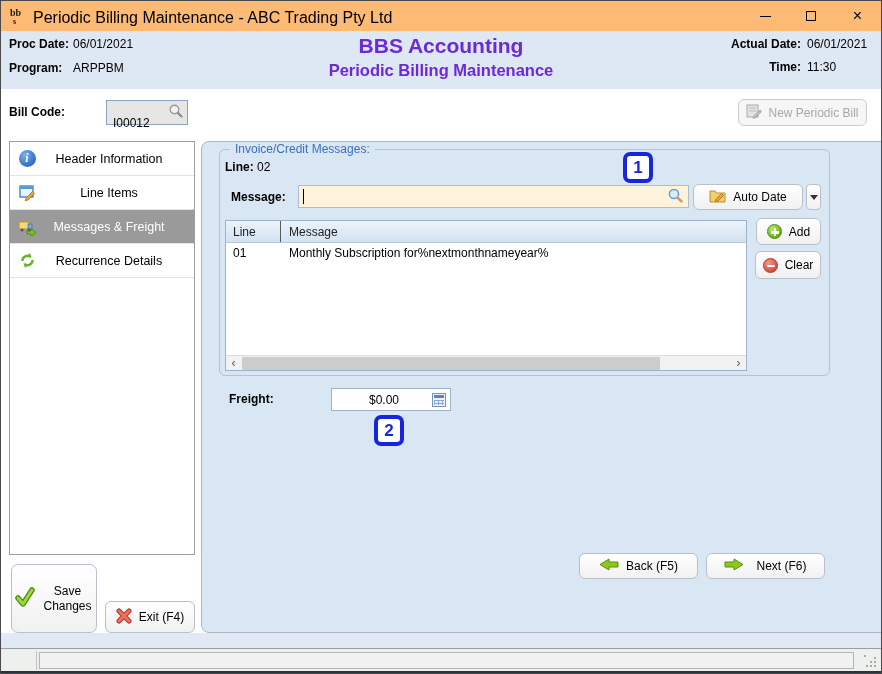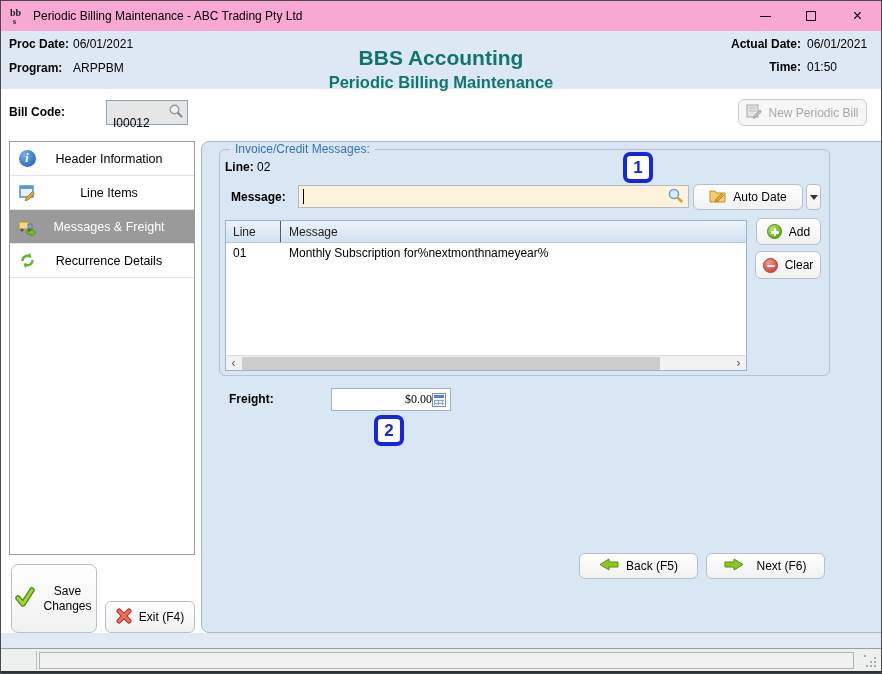--- a/index.html
+++ b/index.html
@@ -4,35 +4,35 @@
 <style>
   * { margin:0; padding:0; box-sizing:border-box; }
   html,body { background:#9a9a9a; }
   .window {
     position:relative; width:882px; height:674px;
     background:#ffffff; border:1px solid #4a4a4a;
     font-family:"Liberation Sans", sans-serif; font-size:12px; color:#000;
     overflow:hidden;
   }
   
-  .titlebar { position:absolute; left:0; top:0; width:880px; height:30px; background:#f9a8d4; }
+  .titlebar { position:absolute; left:0; top:0; width:880px; height:30px; background:#fdba74; }
   .tb-icon { position:absolute; left:8px; top:6px; width:18px; height:18px; }
   .tb-icon svg { display:block; }
-  .tb-title { position:absolute; left:32px; top:8px; font-size:12px; color:#000; white-space:nowrap; }
+  .tb-title { position:absolute; left:32px; top:8px; font-size:16px; color:#000; white-space:nowrap; }
   .tb-btn { position:absolute; top:0; width:46px; height:30px; display:flex; align-items:center; justify-content:center; }
   .glyph-min { width:11px; height:1px; background:#000; }
   .glyph-max { width:10px; height:10px; border:1px solid #000; }
   .glyph-close { font-size:16px; line-height:16px; font-weight:400; }
   
   .header { position:absolute; left:0; top:30px; width:880px; height:58px; background:#dee8f4; }
   .hdr-left { position:absolute; left:8px; top:6px; display:grid; grid-template-columns:64px auto; row-gap:10px; }
   .hdr-right { position:absolute; right:8px; top:6px; display:grid; grid-template-columns:auto 66px; column-gap:6px; row-gap:9px; }
   .hdr-right .lbl { text-align:right; }
   .lbl { font-weight:bold; }
-  .hdr-center { position:absolute; left:0; top:14px; width:100%; text-align:center; color:#0f766e; }
+  .hdr-center { position:absolute; left:0; top:2px; width:100%; text-align:center; color:#6d28d9; }
   .app-title { font-size:21px; font-weight:bold; line-height:26px; }
   .screen-title { font-size:16.5px; font-weight:bold; line-height:22px; }
   
   .billcode-label { position:absolute; left:8px; top:104px; font-weight:bold; }
   .billcode-input { position:absolute; left:105px; top:99px; width:82px; height:25px;
     background:#e6e6e6; border:1px solid #8ba3bd; display:flex; align-items:center; padding:0 3px 0 6px; }
   .billcode-input .val { flex:1;margin-top:21px; }
   .btn { background:linear-gradient(#ffffff,#f1f1f1); border:1px solid #b9c0ca; border-radius:6px;
     display:flex; align-items:center; justify-content:center; gap:7px; font-size:12px; color:#000; }
   .btn-disabled { position:absolute; left:737px; top:98px; width:129px; height:27px;
@@ -95,21 +95,21 @@
   .clear-btn { position:absolute; left:535px; top:101px; width:66px; height:28px; }
   .disc { width:15px; height:15px; border-radius:50%; position:relative; }
   .disc-green { background:radial-gradient(circle at 35% 30%, #bde76f, #63ac14 75%); border:1px solid #4c8a0c; }
   .disc-red   { background:radial-gradient(circle at 35% 30%, #f09a90, #d8473a 75%); border:1px solid #b03328; }
   .disc .bar-h { position:absolute; left:3px; top:6px; width:8px; height:2.5px; background:#fff; border-radius:1px; }
   .disc .bar-v { position:absolute; left:5.8px; top:3px; width:2.5px; height:8px; background:#fff; border-radius:1px; }
   
   .freight-label { position:absolute; left:228px; top:391px; font-weight:bold; }
   .freight-input { position:absolute; left:330px; top:387px; width:120px; height:23px;
     background:#fff; border:1px solid #9fb2c8; display:flex; align-items:center; padding:0 4px; }
-  .freight-input .val { flex:1; text-align:right; padding-right:0;font-family:Liberation Serif, serif; }
+  .freight-input .val { flex:1; text-align:center; padding-right:0; }
   .calc-icon { width:14px; height:14px; border:1px solid #7a93b8; background:#eef4fb; position:relative; }
   .calc-icon::before { content:""; position:absolute; left:1px; top:1px; right:1px; height:3px; background:#5b84c4; }
   .calc-icon::after { content:""; position:absolute; left:1px; top:6px; right:1px; bottom:1px;
     background-image:repeating-linear-gradient(to right,#8aa6cc 0 1px,transparent 1px 4px),
                      repeating-linear-gradient(to bottom,#8aa6cc 0 1px,transparent 1px 3px); }
   .badge2 { left:373px; top:414px; }
   
   .back-btn { position:absolute; left:578px; top:552px; width:119px; height:26px; }
   .next-btn { position:absolute; left:705px; top:552px; width:119px; height:26px;gap:12px; }
   
@@ -159,21 +159,21 @@
     <div class="hdr-left">
       <span class="lbl">Proc Date:</span>
       <span>06/01/2021</span>
       <span class="lbl">Program:</span>
       <span>ARPPBM</span>
     </div>
     <div class="hdr-right">
       <span class="lbl">Actual Date:</span>
       <span>06/01/2021</span>
       <span class="lbl">Time:</span>
-      <span>01:50</span>
+      <span>11:30</span>
     </div>
   </div>
 
   <span class="billcode-label">Bill Code:</span>
   <div class="billcode-input">
     <span class="val">I00012</span>
     <span>
       <svg width="16" height="16" viewBox="0 0 16 16">
         <circle cx="6.5" cy="6.5" r="4.3" fill="#f2f2f2" stroke="#9a9a9a" stroke-width="1.4"></circle>
         <line x1="10" y1="10" x2="13.5" y2="13.5" stroke="#8a8a8a" stroke-width="2.2" stroke-linecap="round"></line>

